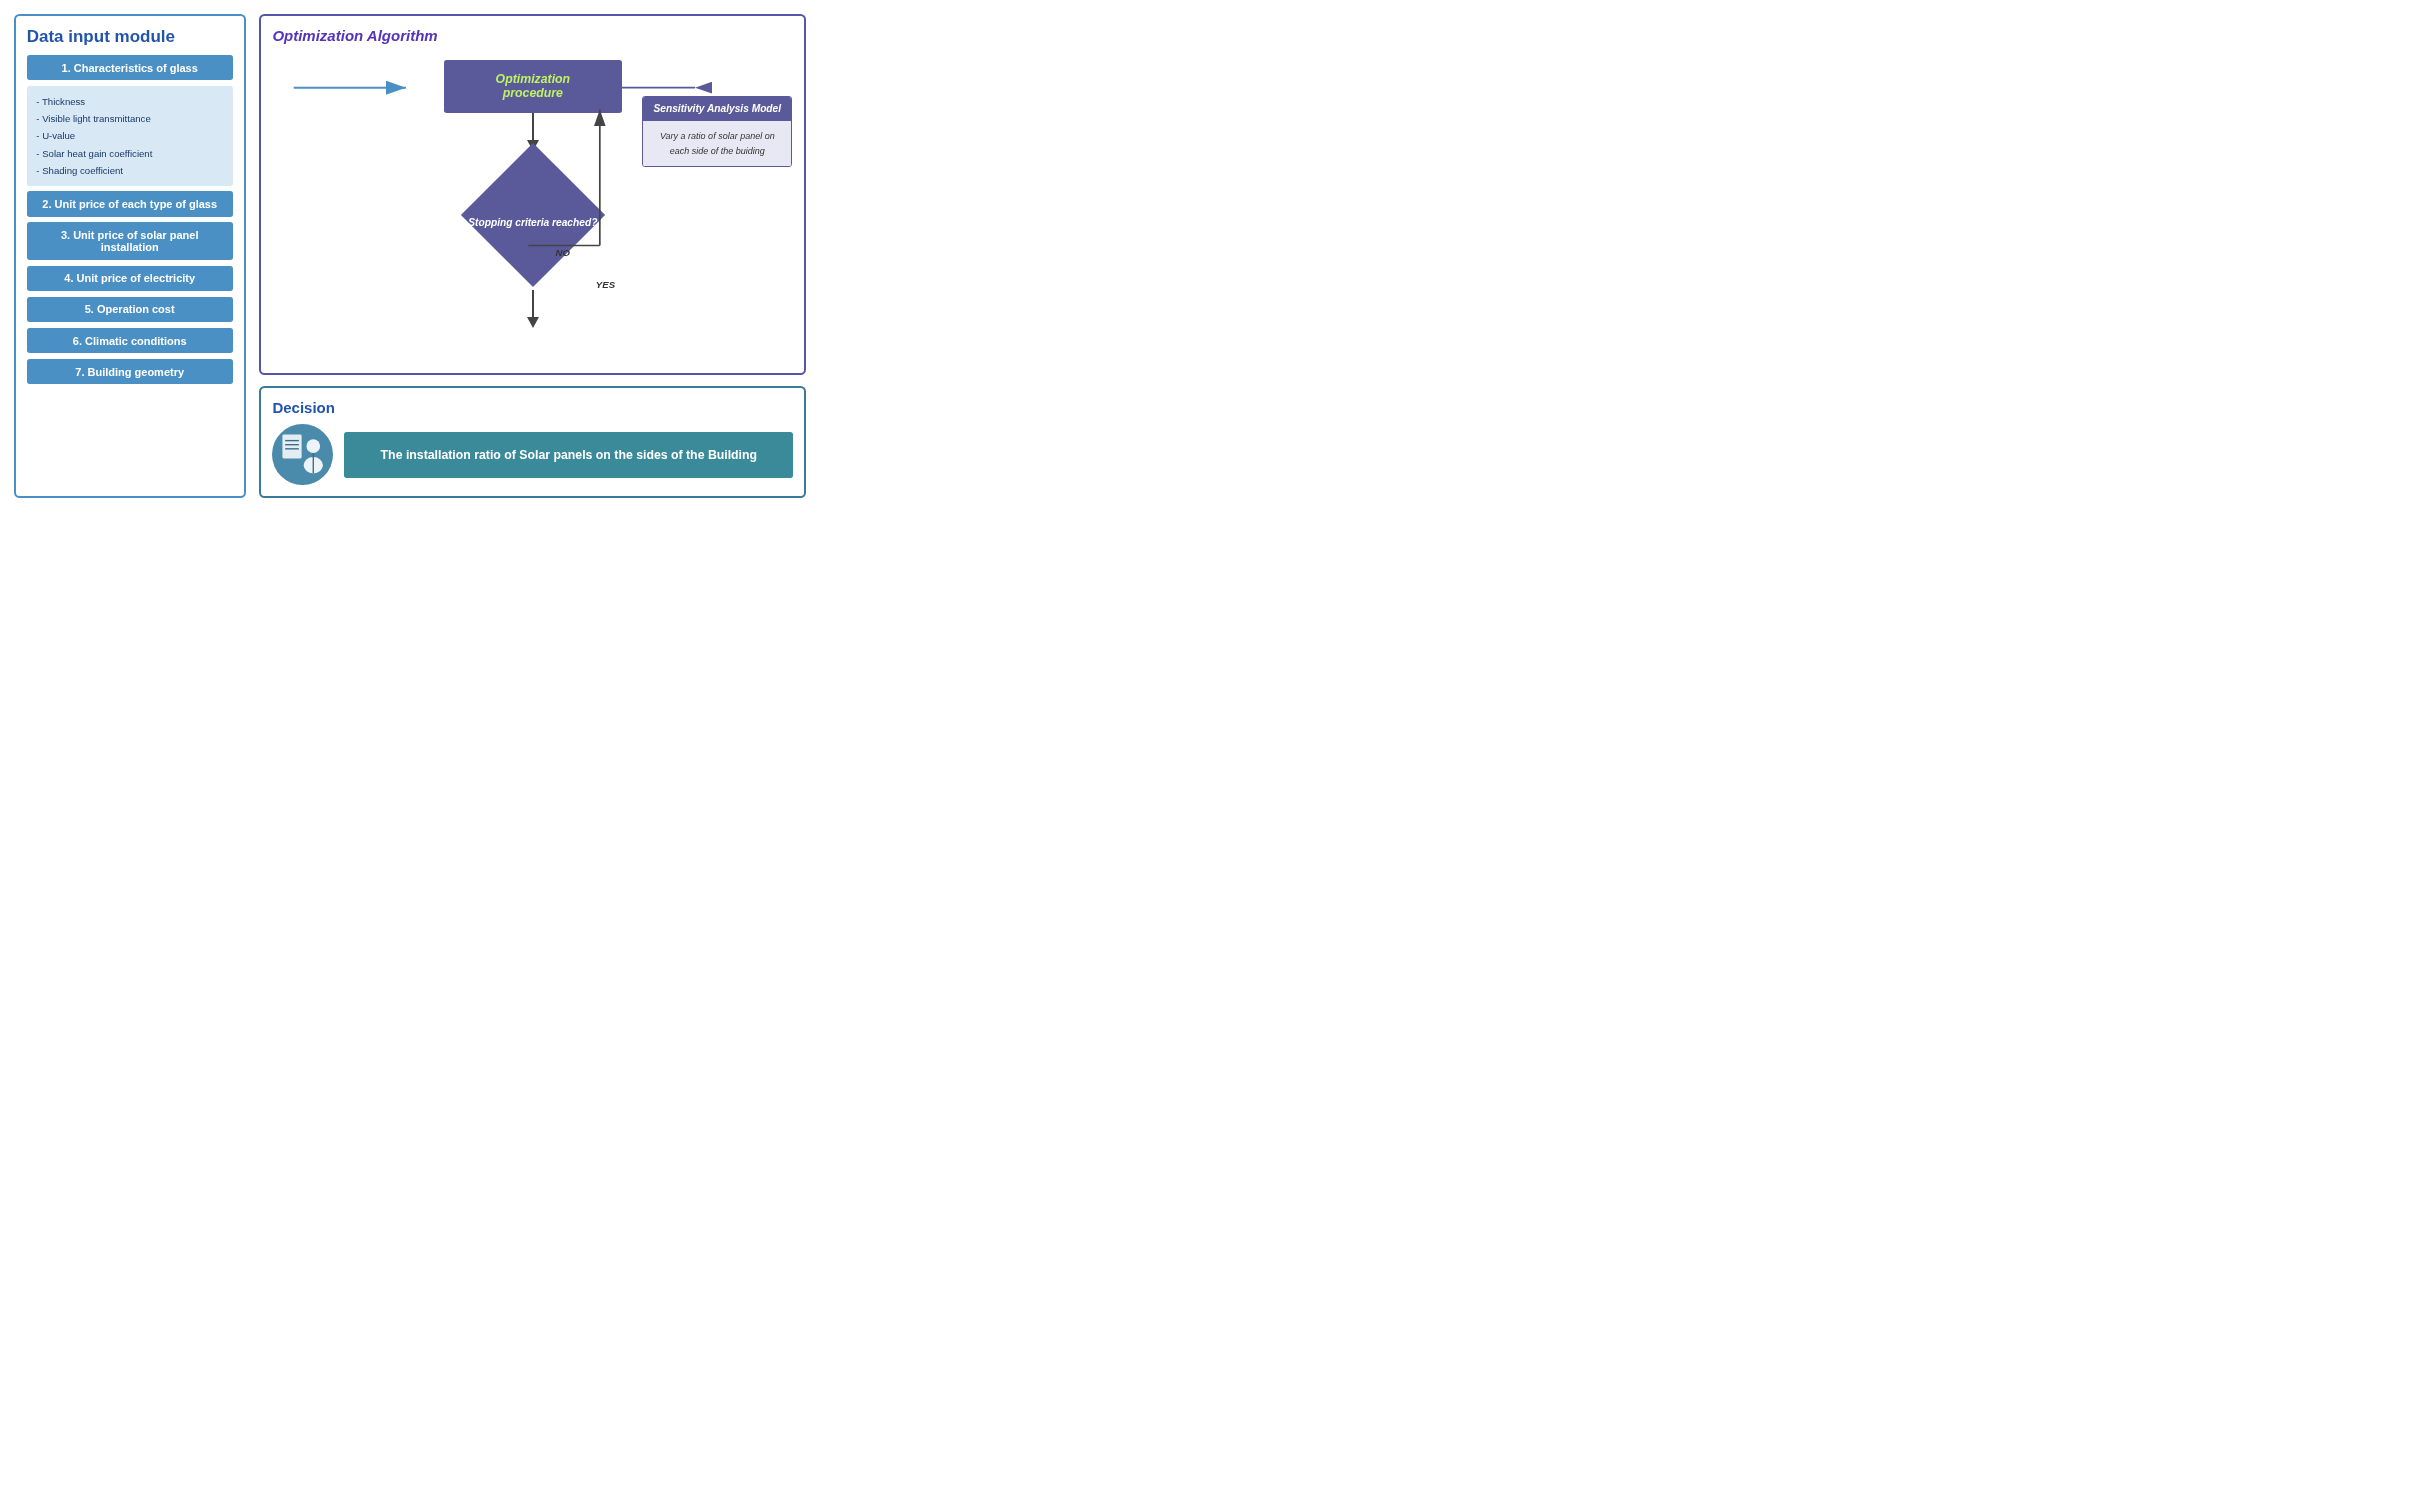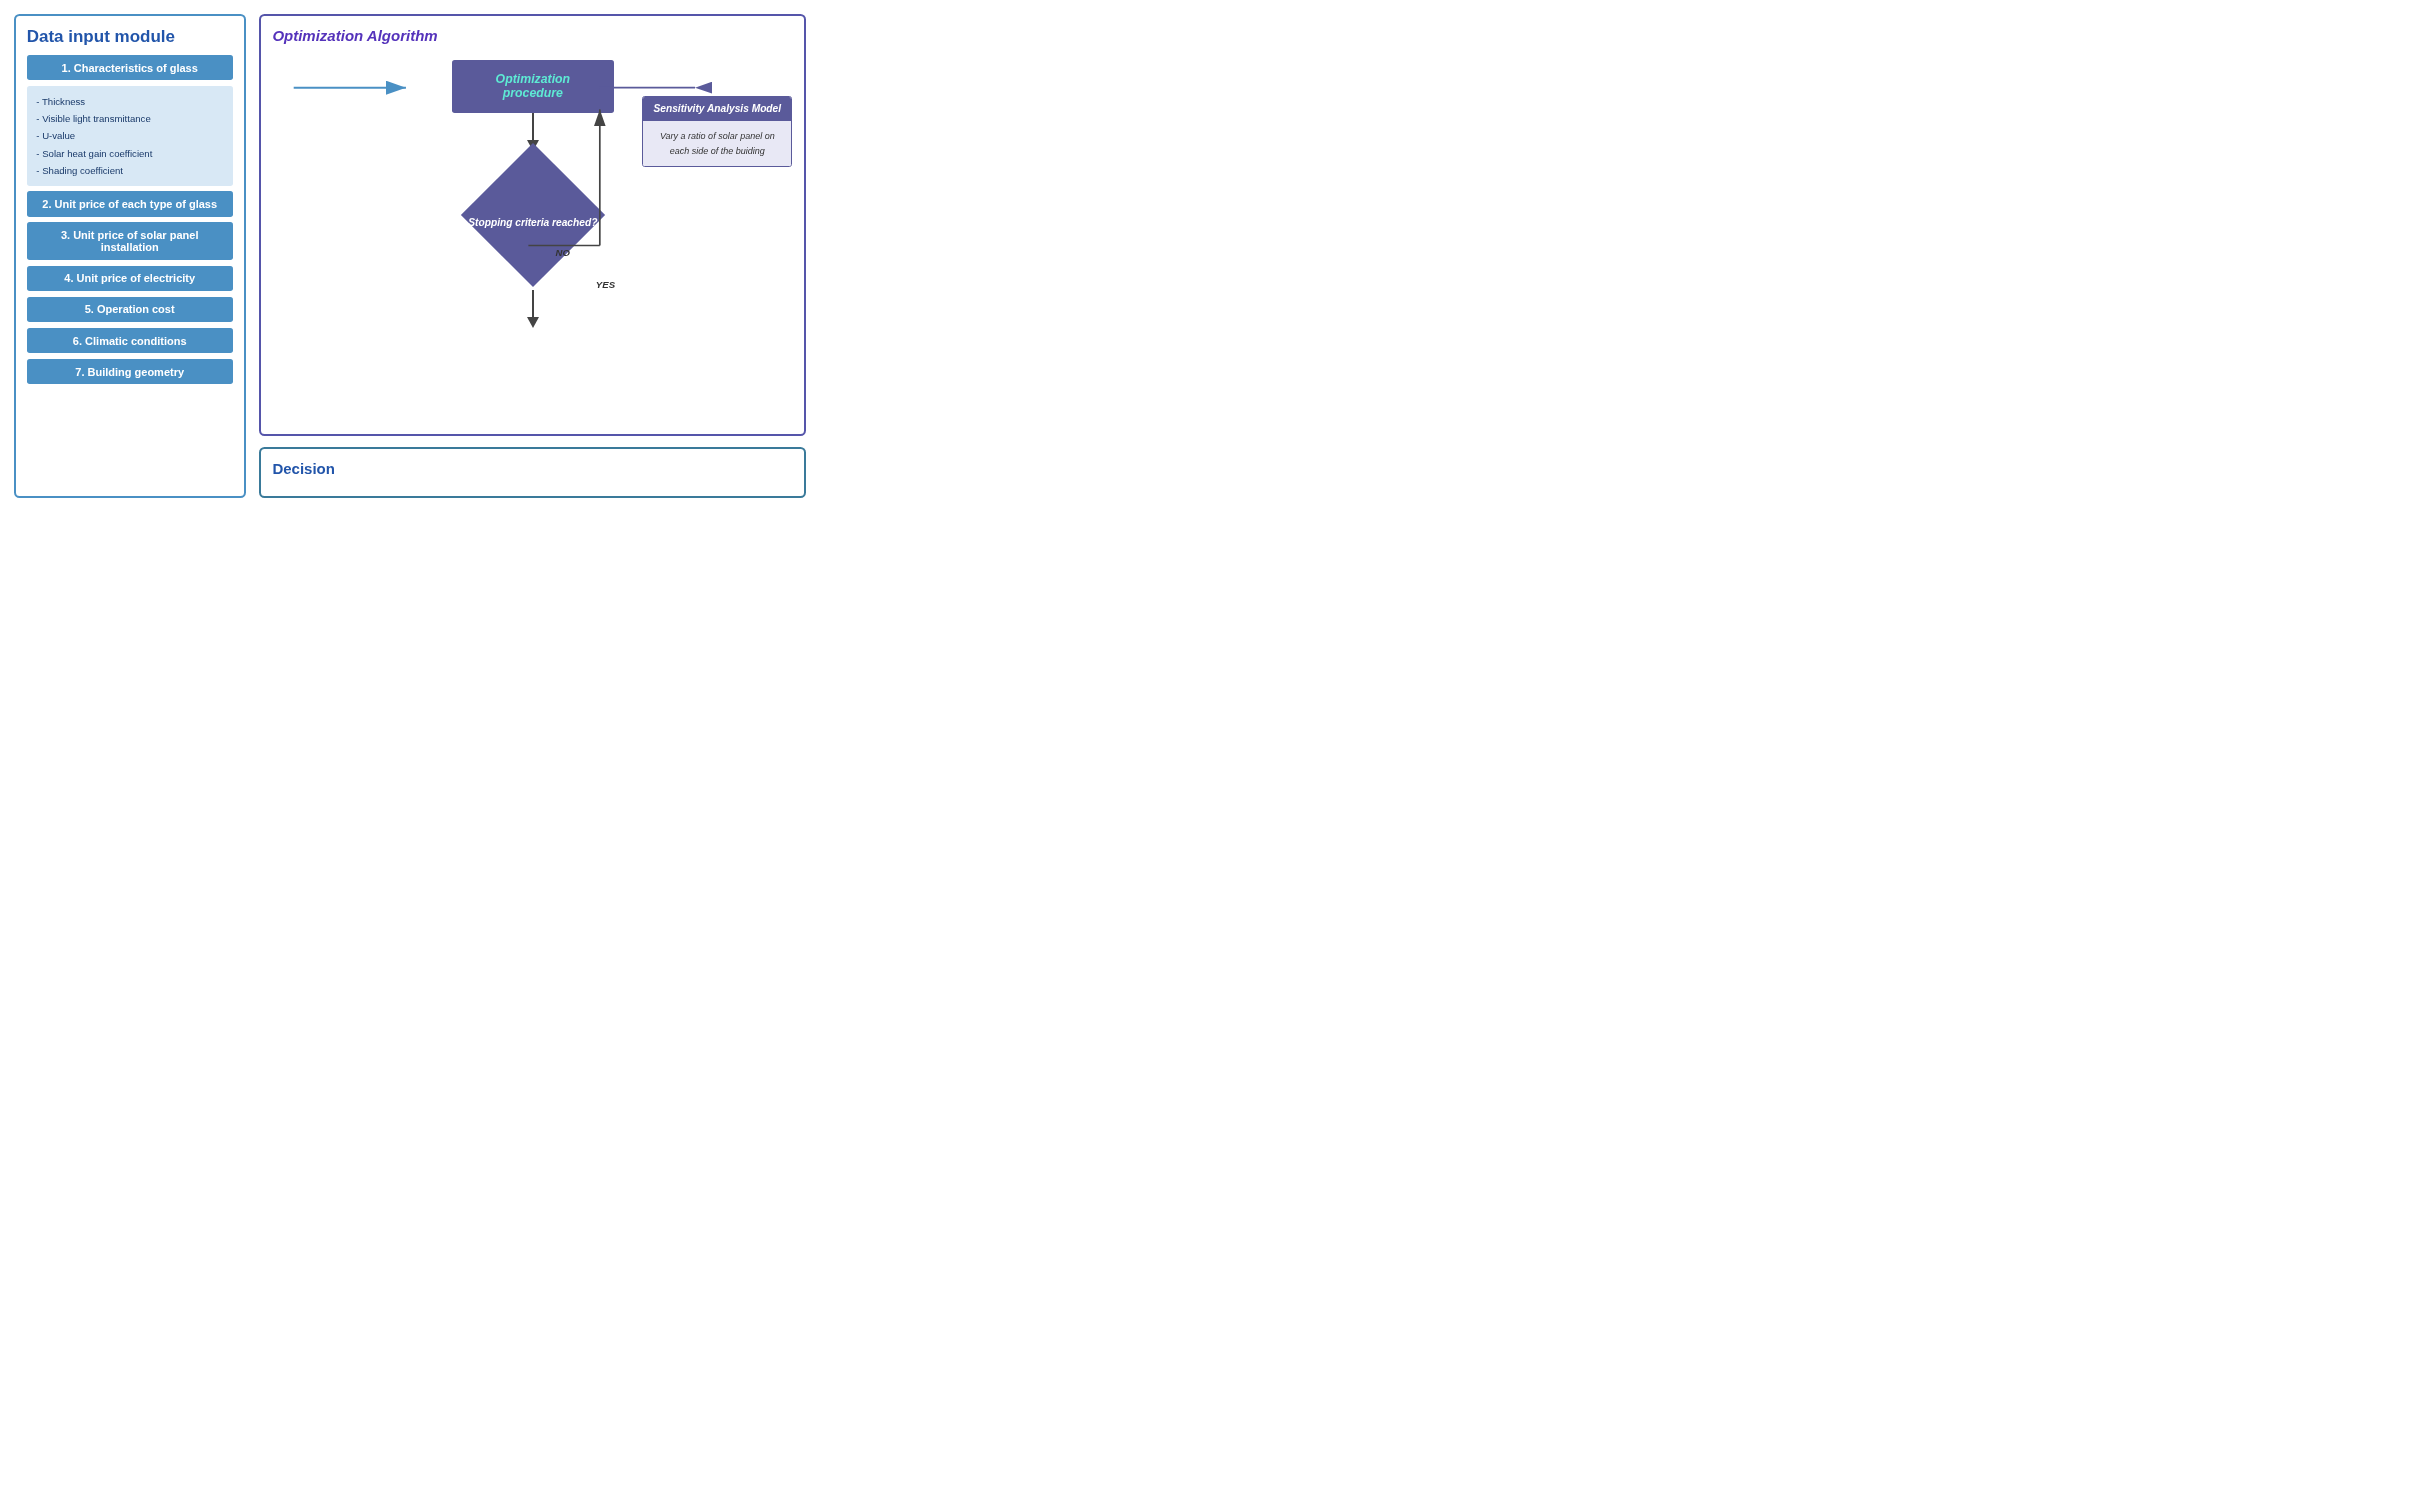--- a/index.html
+++ b/index.html
@@ -67,27 +67,27 @@
     .opt-title {
       color: #5533bb;
       font-size: 15px;
       font-weight: bold;
       margin-bottom: 11px;
     }
 
     
     .proc-box {
       background: #5a5a9a;
-      color: #5eead4;
+      color: #bef264;
       font-weight: bold;
       font-size: 12.3px;
       text-align: center;
       padding: 12.3px 27px;
       border-radius: 2.7px;
-      width: 162px;
+      width: 178px;
     }
 
     
     .sensitivity-box {
       position: absolute;
       right: 1px;
       top: 41px;
       width: 150px;
       border: 1.4px solid #5a5a9a;
       border-radius: 2.7px;
@@ -255,16 +255,34 @@
 
       <div class="sensitivity-box">
         <div class="sensitivity-title">Sensitivity Analysis Model</div>
         <div class="sensitivity-body">Vary a ratio of solar panel on each side of the buiding</div>
       </div>
     </div>
   </div>
 
   <div class="decision-box">
     <div class="decision-title">Decision</div>
+    <div class="decision-content">
+
+      <div class="person-icon">
+        <svg width="48" height="48" viewBox="0 0 70 70">
+
+          <rect x="5" y="5" width="28" height="35" rx="2" fill="#fff" opacity="0.85"></rect>
+          <line x1="9" y1="14" x2="29" y2="14" stroke="#3a6a8a" stroke-width="2"></line>
+          <line x1="9" y1="20" x2="29" y2="20" stroke="#3a6a8a" stroke-width="2"></line>
+          <line x1="9" y1="26" x2="29" y2="26" stroke="#3a6a8a" stroke-width="2"></line>
+
+          <circle cx="50" cy="22" r="10" fill="#fff" opacity="0.9"></circle>
+          <ellipse cx="50" cy="50" rx="14" ry="12" fill="#fff" opacity="0.9"></ellipse>
+
+          <line x1="50" y1="32" x2="50" y2="62" stroke="#3a6a8a" stroke-width="2"></line>
+        </svg>
+      </div>
+      <div class="decision-result">The installation ratio of Solar panels on the sides of the Building</div>
+    </div>
   </div>
 
 </div>
 
 
 </body></html>

